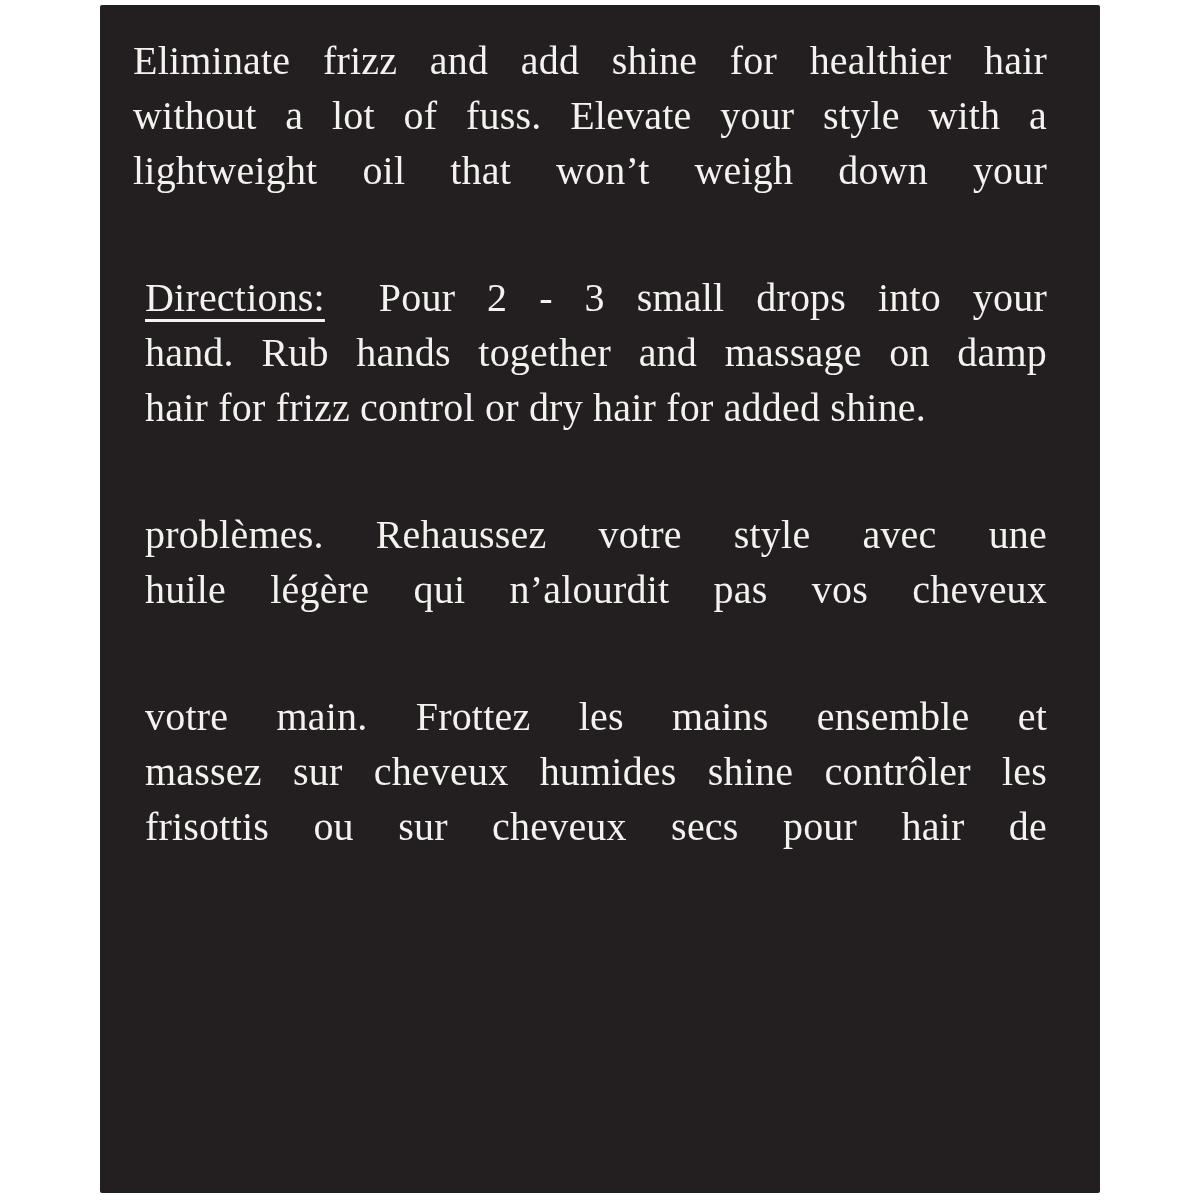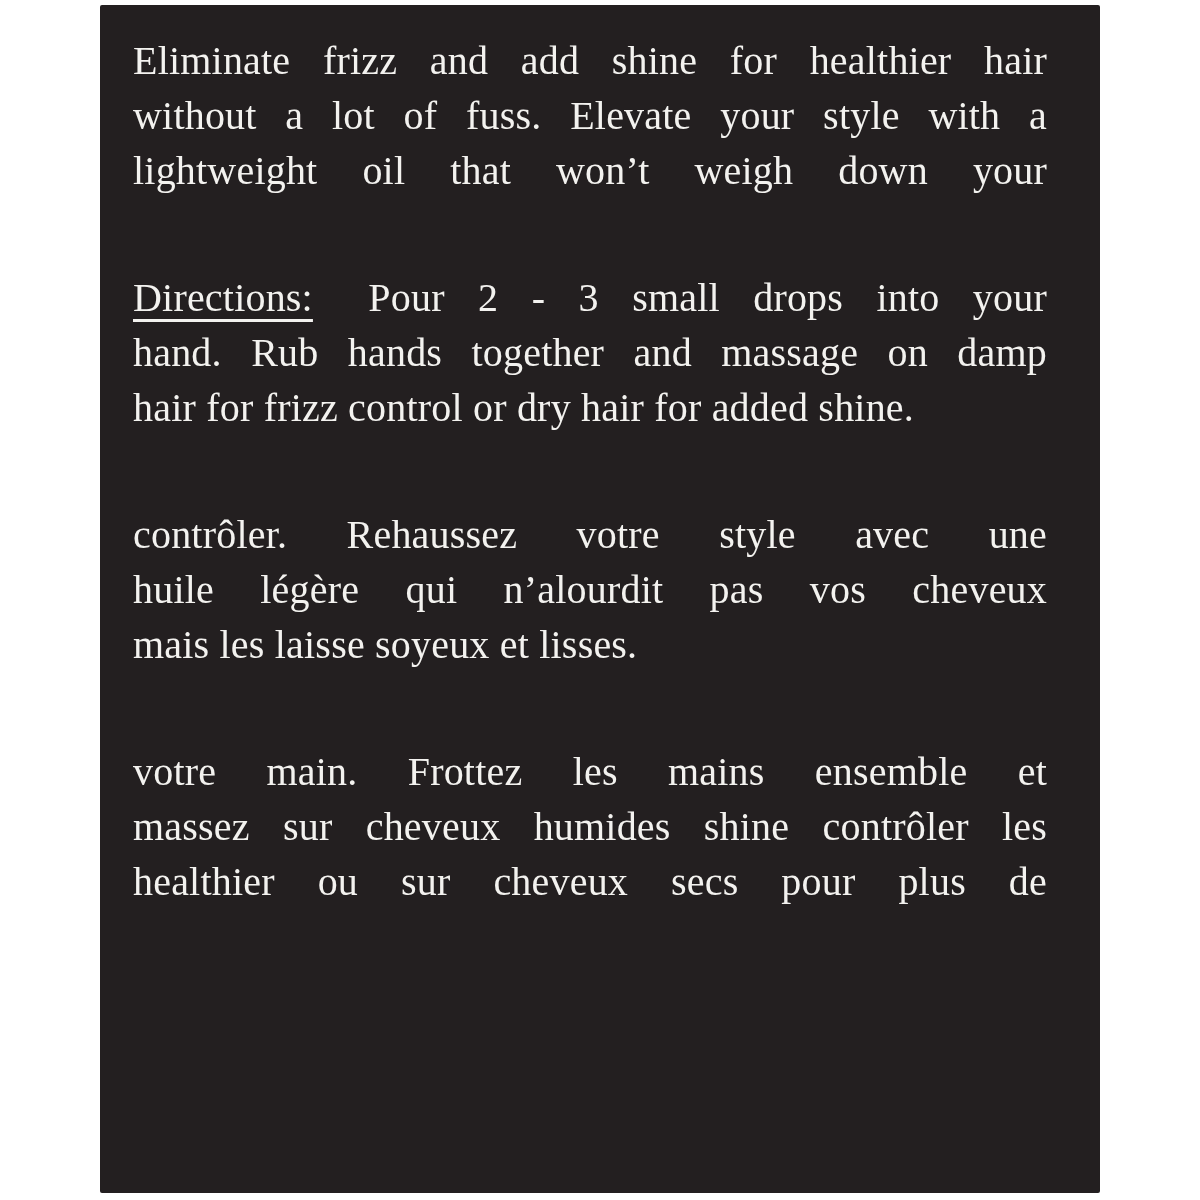--- a/index.html
+++ b/index.html
@@ -27,20 +27,21 @@
     box-sizing: border-box;
     padding: 28px 53px 0 33px;
     border-radius: 2px;
   }
   .para {
     margin: 0 0 0 0;
     color: var(--text-color, #f3f2ef);
   }
   .para + .para {
     margin-top: 72px;
+    margin-left: 12px;
   }
   .ln {
     font-size: 40px;
     line-height: 55px;
     text-align: justify;
     text-align-last: justify;
     white-space: normal;
     letter-spacing: 0.2px;
   }
   .ln.last {
@@ -70,25 +71,24 @@
       <div class="ln">lightweight oil that won’t weigh down your</div>
     </div>
 
     <div class="para">
       <div class="ln"><span class="heading wide-gap">Directions:</span><span> Pour 2 - 3 small drops into your</span></div>
       <div class="ln">hand. Rub hands together and massage on damp</div>
       <div class="ln last">hair for frizz control or dry hair for added shine.</div>
     </div>
 
     <div class="para">
-      <div class="ln">contrôler. Rehaussez votre style avec une</div>
+      <div class="ln">problèmes. Rehaussez votre style avec une</div>
       <div class="ln">huile légère qui n’alourdit pas vos cheveux</div>
-      <div class="ln last">mais les laisse soyeux et lisses.</div>
     </div>
 
     <div class="para">
       <div class="ln">votre main. Frottez les mains ensemble et</div>
       <div class="ln">massez sur cheveux humides shine contrôler les</div>
-      <div class="ln">healthier ou sur cheveux secs pour plus de</div>
+      <div class="ln">frisottis ou sur cheveux secs pour hair de</div>
     </div>
 
   </div>
 </div>
 
 </body></html>

